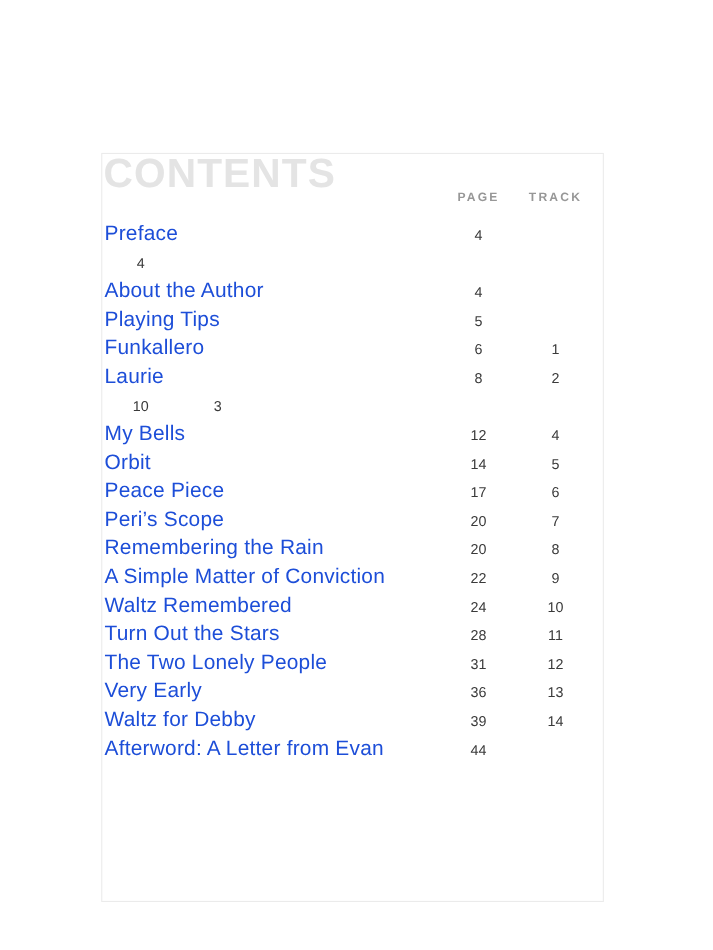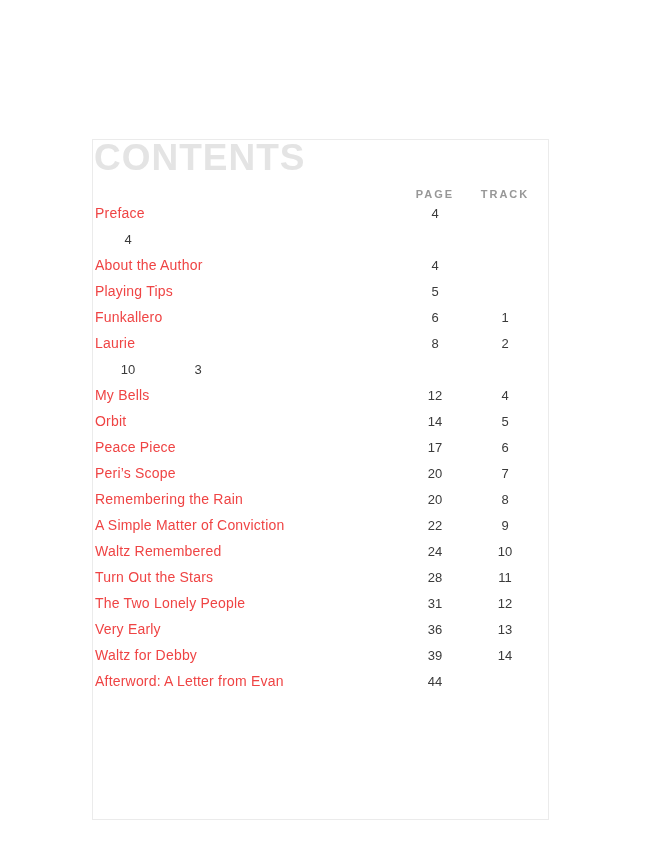--- a/index.html
+++ b/index.html
@@ -32,21 +32,21 @@
     font-size: 37px;
     font-weight: bold;
     color: #e4e4e4;
     letter-spacing: 1px;
     padding-left: 1px;
     white-space: nowrap;
     overflow: hidden;
   }
   .header-row {
     display: flex;
-    align-items: flex-end;
+    align-items: flex-start;
     height: 26px;
     padding-right: 8px;
   }
   .header-row .name-col { flex: 1; }
   .col-head {
     width: 70px;
     text-align: center;
     font-size: 11px;
     font-weight: bold;
     letter-spacing: 2px;
@@ -56,22 +56,22 @@
   .rows { }
   .row {
     display: flex;
     align-items: center;
     height: 26px;
     padding-right: 8px;
   }
   .row .name {
     flex: 1;
     padding-left: 2px;
-    font-size: 14px;
-    color: #ef4444;
+    font-size: 19px;
+    color: #1d4ed8;
     letter-spacing: 0.2px;
     white-space: nowrap;
     overflow: hidden;
   }
   .row .pg, .row .trk {
     width: 70px;
     text-align: center;
     font-size: 13px;
     color: #3a3a3a;
   }

